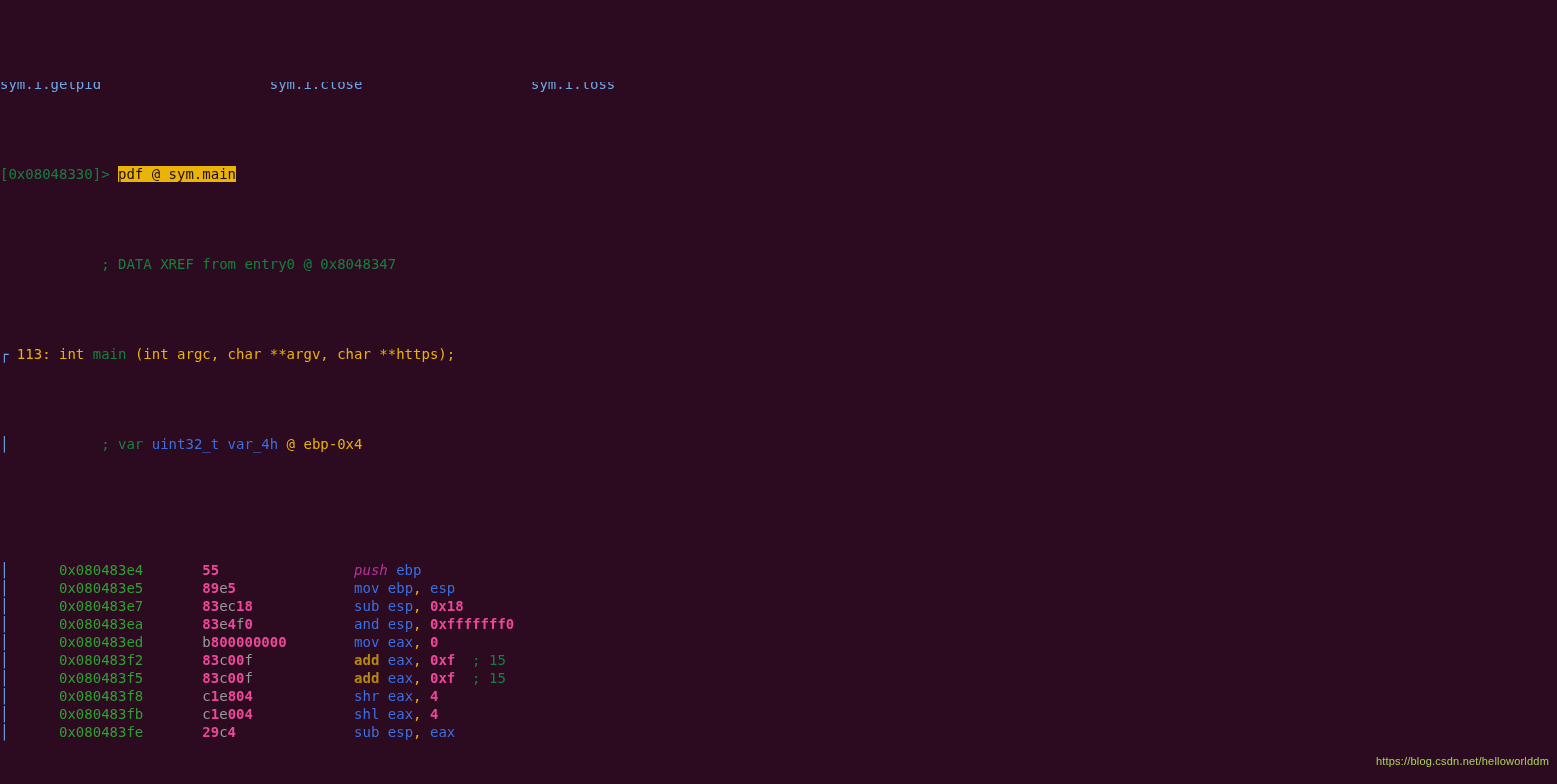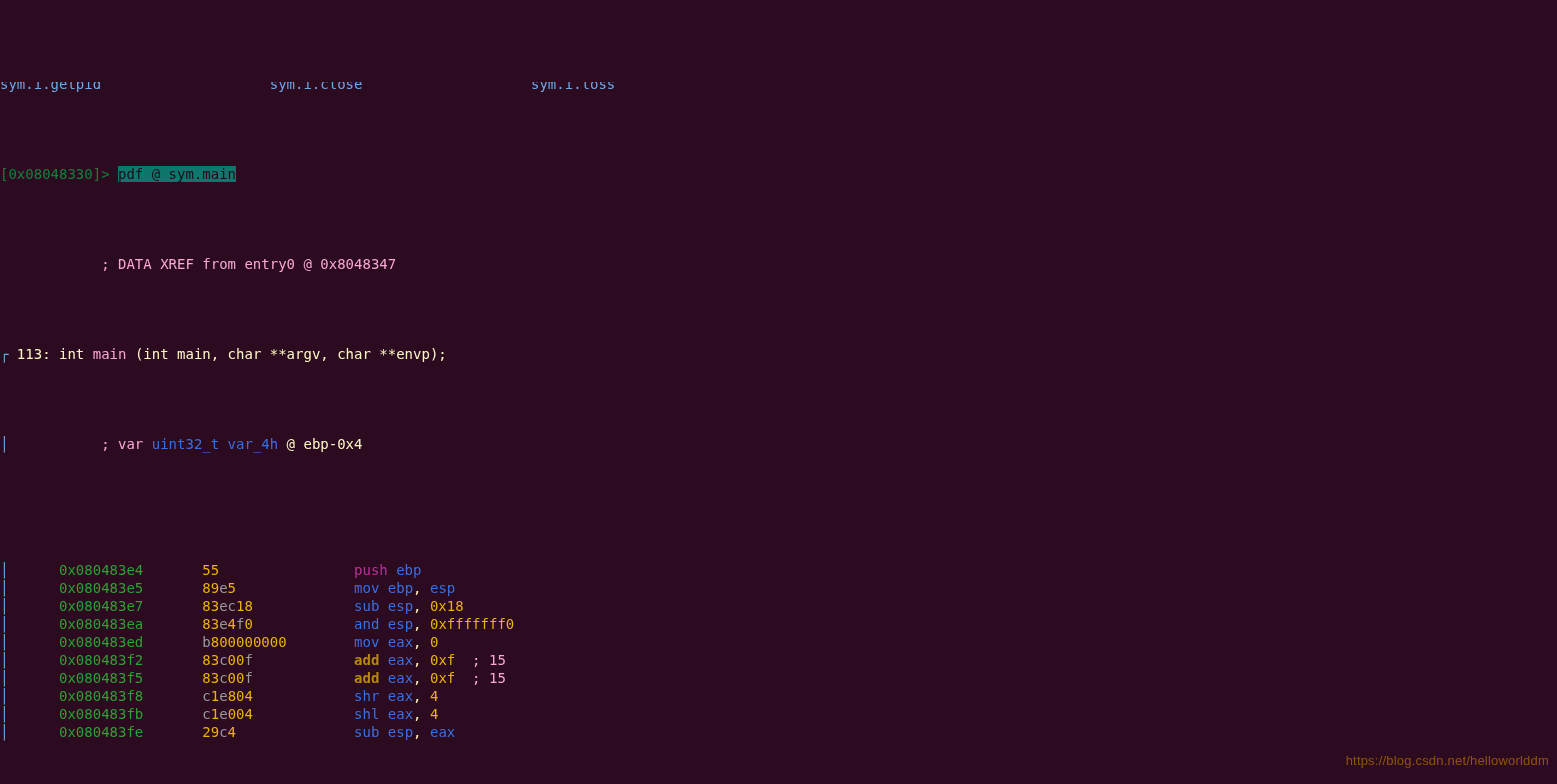--- a/index.html
+++ b/index.html
@@ -19,41 +19,41 @@
     position: absolute;
     top: 10px; left: 0;
     width: 1557px;
     height: 784px;
     white-space: pre;
   }
   .row { height: 18px; white-space: pre; position: relative; }
 
   
   .c-prompt   { color: #15803d; }       
-  .c-cmd      { color: #1f0c18; background: #0f766e; }  
-  .c-white    { color: #fef9c3; }
-  .c-red      { color: #f9a8d4; }
+  .c-cmd      { color: #1f0c18; background: #eab308; }  
+  .c-white    { color: #eab308; }
+  .c-red      { color: #15803d; }
   .c-green    { color: #2fa033; } 
   .c-blue     { color: #3a6fe0; }
-  .c-yellow   { color: #eab308; }       
+  .c-yellow   { color: #ec4899; font-weight: bold; }       
   .c-grey     { color: #9a9a9a; }       
-  .c-magenta  { color: #b8329a; }
+  .c-magenta  { color: #b8329a; font-style: italic; }
   .c-op       { color: #3a6fe0; }       
   .c-opy      { color: #b5890f; font-weight: bold; }
 
   
   .gut { color: #6ea8e8; }
 
   .watermark {
     position: absolute;
     right: 8px;
     bottom: 14px;
-    color: #a16207;
+    color: #bef264;
     font-family: "Liberation Sans", sans-serif;
-    font-size: 13px;
+    font-size: 11px;
     letter-spacing: 0.2px;
     opacity: 0.85;
   }
   .topline {
     position: absolute;
     top: -7px; left: 0;
     width: 1557px;
     height: 18px;
     white-space: pre;
     color: #6ea8e8;
@@ -70,21 +70,21 @@
     <div class="topline">sym.i.getpid                    sym.i.close                    sym.i.loss</div>
   </div>
 
   
   <div class="row"><span class="c-prompt">[0x08048330]&gt;</span><span class="c-white"> </span><span class="c-cmd">pdf @ sym.main</span></div>
 
   
   <div class="row"><span>            </span><span class="c-red">; DATA XREF from entry0 @ 0x8048347</span></div>
 
   
-  <div class="row"><span class="gut">┌ </span><span class="c-white">113:</span><span class="c-white"> </span><span class="c-white">int</span><span class="c-white"> </span><span class="c-red">main</span><span class="c-white"> (int main, char **argv, char **envp);</span></div>
+  <div class="row"><span class="gut">┌ </span><span class="c-white">113:</span><span class="c-white"> </span><span class="c-white">int</span><span class="c-white"> </span><span class="c-red">main</span><span class="c-white"> (int argc, char **argv, char **https);</span></div>
 
   
   <div class="row"><span class="gut">│           </span><span class="c-red">; var </span><span class="c-blue">uint32_t</span><span class="c-blue"> var_4h </span><span class="c-white">@ ebp-0x4</span></div>
 
   
 
   
   <div id="disasm"><div class="row"><span class="gut">│      </span><span class="c-green">0x080483e4       </span><span><span class="c-yellow">55</span></span><span>                </span><span class="c-magenta">push</span><span><span class="c-white"> </span><span class="c-blue">ebp</span></span></div><div class="row"><span class="gut">│      </span><span class="c-green">0x080483e5       </span><span><span class="c-yellow">89</span><span class="c-grey">e</span><span class="c-yellow">5</span></span><span>              </span><span class="c-op">mov</span><span><span class="c-white"> </span><span class="c-blue">ebp</span><span class="c-white">, </span><span class="c-blue">esp</span></span></div><div class="row"><span class="gut">│      </span><span class="c-green">0x080483e7       </span><span><span class="c-yellow">83</span><span class="c-grey">ec</span><span class="c-yellow">18</span></span><span>            </span><span class="c-op">sub</span><span><span class="c-white"> </span><span class="c-blue">esp</span><span class="c-white">, </span><span class="c-yellow">0x18</span></span></div><div class="row"><span class="gut">│      </span><span class="c-green">0x080483ea       </span><span><span class="c-yellow">83</span><span class="c-grey">e</span><span class="c-yellow">4</span><span class="c-grey">f</span><span class="c-yellow">0</span></span><span>            </span><span class="c-op">and</span><span><span class="c-white"> </span><span class="c-blue">esp</span><span class="c-white">, </span><span class="c-yellow">0xfffffff0</span></span></div><div class="row"><span class="gut">│      </span><span class="c-green">0x080483ed       </span><span><span class="c-grey">b</span><span class="c-yellow">800000000</span></span><span>        </span><span class="c-op">mov</span><span><span class="c-white"> </span><span class="c-blue">eax</span><span class="c-white">, </span><span class="c-yellow">0</span></span></div><div class="row"><span class="gut">│      </span><span class="c-green">0x080483f2       </span><span><span class="c-yellow">83</span><span class="c-grey">c</span><span class="c-yellow">00</span><span class="c-grey">f</span></span><span>            </span><span class="c-opy">add</span><span><span class="c-white"> </span><span class="c-blue">eax</span><span class="c-white">, </span><span class="c-yellow">0xf</span></span><span>  </span><span><span class="c-red">; 15</span></span></div><div class="row"><span class="gut">│      </span><span class="c-green">0x080483f5       </span><span><span class="c-yellow">83</span><span class="c-grey">c</span><span class="c-yellow">00</span><span class="c-grey">f</span></span><span>            </span><span class="c-opy">add</span><span><span class="c-white"> </span><span class="c-blue">eax</span><span class="c-white">, </span><span class="c-yellow">0xf</span></span><span>  </span><span><span class="c-red">; 15</span></span></div><div class="row"><span class="gut">│      </span><span class="c-green">0x080483f8       </span><span><span class="c-grey">c</span><span class="c-yellow">1</span><span class="c-grey">e</span><span class="c-yellow">804</span></span><span>            </span><span class="c-op">shr</span><span><span class="c-white"> </span><span class="c-blue">eax</span><span class="c-white">, </span><span class="c-yellow">4</span></span></div><div class="row"><span class="gut">│      </span><span class="c-green">0x080483fb       </span><span><span class="c-grey">c</span><span class="c-yellow">1</span><span class="c-grey">e</span><span class="c-yellow">004</span></span><span>            </span><span class="c-op">shl</span><span><span class="c-white"> </span><span class="c-blue">eax</span><span class="c-white">, </span><span class="c-yellow">4</span></span></div><div class="row"><span class="gut">│      </span><span class="c-green">0x080483fe       </span><span><span class="c-yellow">29</span><span class="c-grey">c</span><span class="c-yellow">4</span></span><span>              </span><span class="c-op">sub</span><span><span class="c-white"> </span><span class="c-blue">esp</span><span class="c-white">, </span><span class="c-blue">eax</span></span></div></div>
 
   

